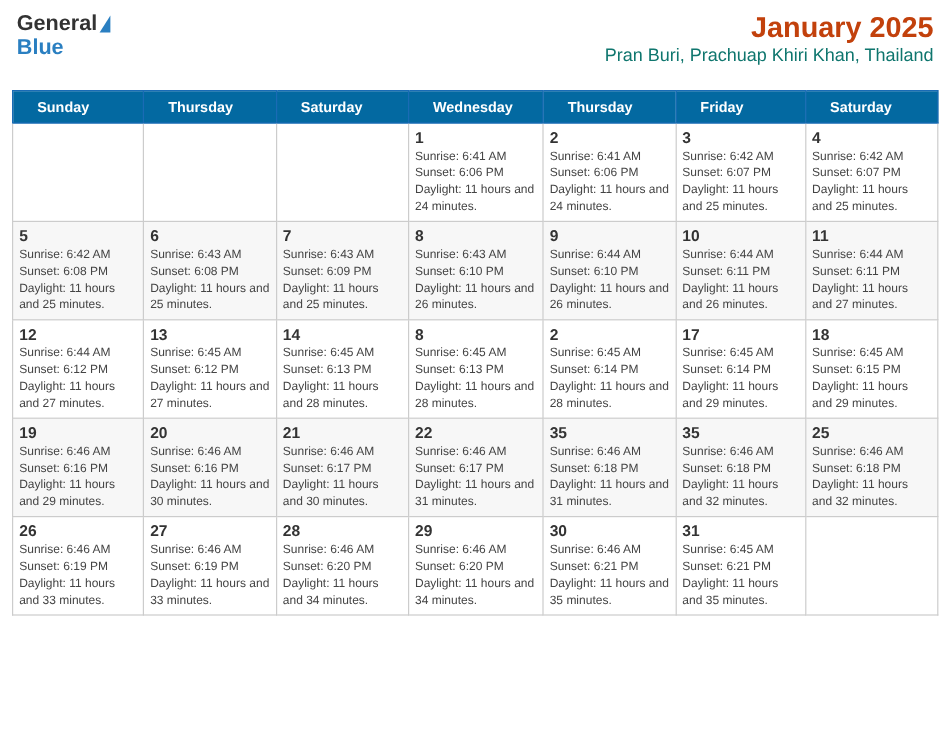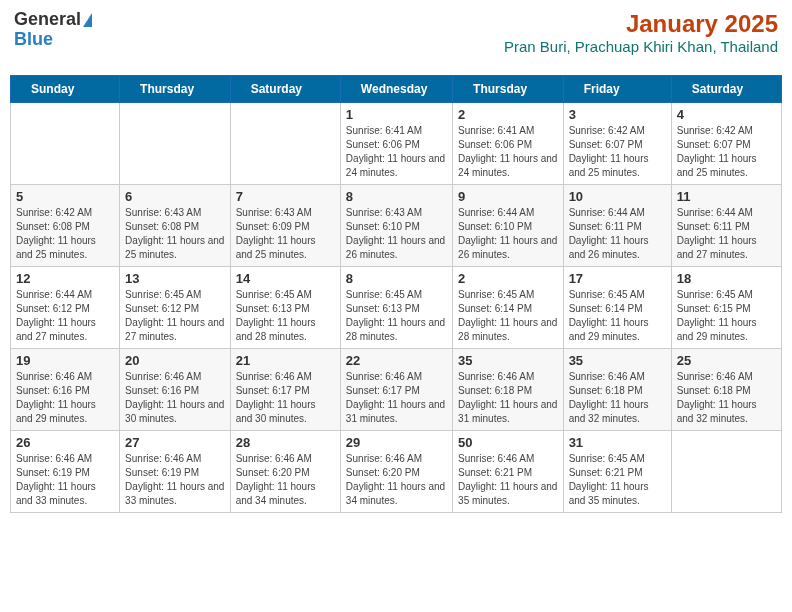--- a/index.html
+++ b/index.html
@@ -227,21 +227,21 @@
         </td>
         <td>
           <span class="day-num">28</span>
           <div class="day-detail">Sunrise: 6:46 AM<br>Sunset: 6:20 PM<br>Daylight: 11 hours and 34 minutes.</div>
         </td>
         <td>
           <span class="day-num">29</span>
           <div class="day-detail">Sunrise: 6:46 AM<br>Sunset: 6:20 PM<br>Daylight: 11 hours and 34 minutes.</div>
         </td>
         <td>
-          <span class="day-num">50</span>
+          <span class="day-num">30</span>
           <div class="day-detail">Sunrise: 6:46 AM<br>Sunset: 6:21 PM<br>Daylight: 11 hours and 35 minutes.</div>
         </td>
         <td>
           <span class="day-num">31</span>
           <div class="day-detail">Sunrise: 6:45 AM<br>Sunset: 6:21 PM<br>Daylight: 11 hours and 35 minutes.</div>
         </td>
         <td class="empty"></td>
       </tr>
     </tbody>
 </table>

